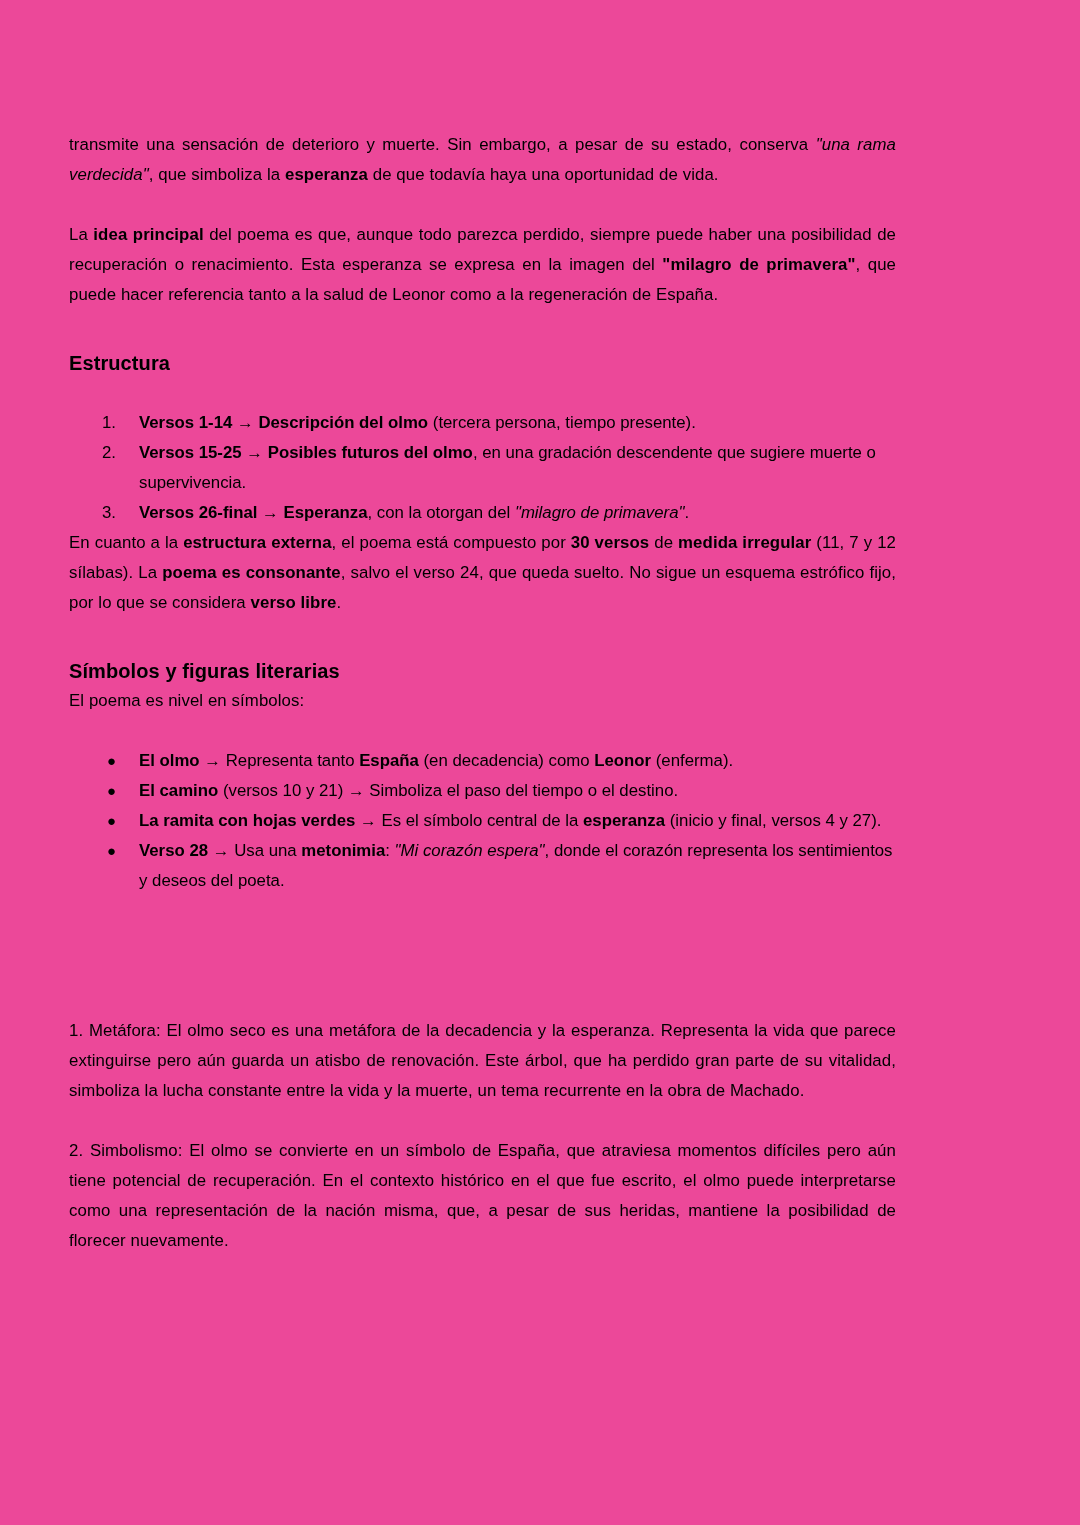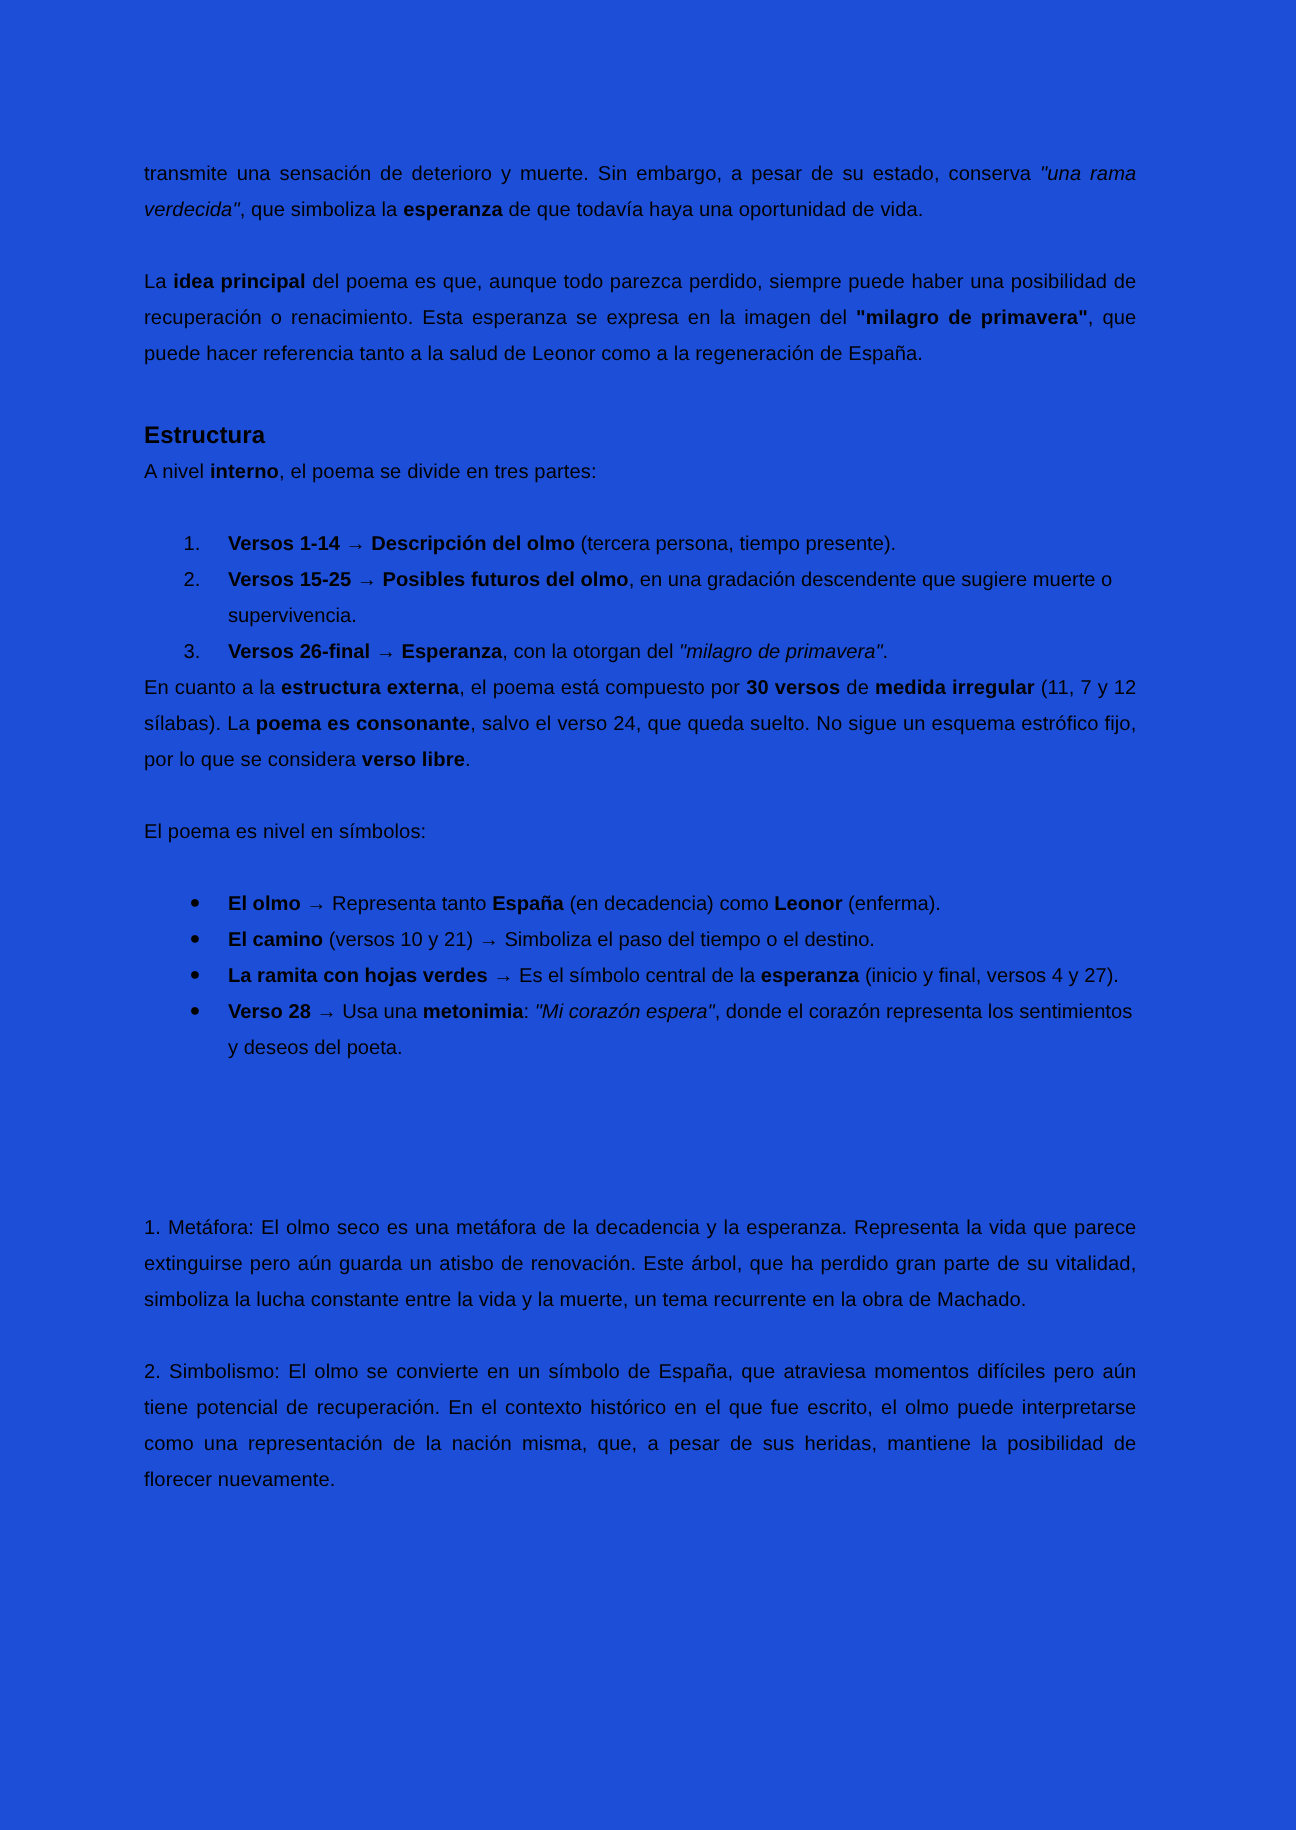--- a/index.html
+++ b/index.html
@@ -9,23 +9,23 @@
     background: #ffffff;
   }
   body {
     font-family: "Liberation Sans", sans-serif;
     color: #000000;
   }
   .page {
     position: relative;
     width: 1080px;
     height: 1525px;
-    background: #1d4ed8;
+    background: #ec4899;
     box-sizing: border-box;
-    padding: 130px 127px 0 120px;
+    padding: 130px 127px 0 69px;
     overflow: hidden;
   }
   .doc {
     width: 827px;
   }
   p.body {
     margin: 0 0 0 0;
     font-size: 16.8px;
     line-height: 30px;
     text-align: justify;
@@ -87,30 +87,30 @@
 
 <div class="page">
   <div class="doc">
 
     <p class="body"><span>transmite una sensación de deterioro y muerte. Sin embargo, a pesar de su estado, conserva </span><i>"una rama verdecida"</i><span>, que simboliza la </span><b>esperanza</b><span> de que todavía haya una oportunidad de vida.</span></p>
 
     <p class="body"><span>La </span><b>idea principal</b><span> del poema es que, aunque todo parezca perdido, siempre puede haber una posibilidad de recuperación o renacimiento. Esta esperanza se expresa en la imagen del </span><b>"milagro de primavera"</b><span>, que puede hacer referencia tanto a la salud de Leonor como a la regeneración de España.</span></p>
 
     <h2 class="section">Estructura</h2>
 
-    <p class="body after-h2"><span>A nivel </span><b>interno</b><span>, el poema se divide en tres partes:</span></p>
 
     <ol class="num-list">
       <li><span class="marker">1.</span><b>Versos 1-14 → Descripción del olmo</b><span> (tercera persona, tiempo presente).</span></li>
       <li><span class="marker">2.</span><b>Versos 15-25 → Posibles futuros del olmo</b><span>, en una gradación descendente que sugiere muerte o supervivencia.</span></li>
       <li><span class="marker">3.</span><b>Versos 26-final → Esperanza</b><span>, con la otorgan del </span><i>"milagro de primavera"</i><span>.</span></li>
     </ol>
 
     <p class="body"><span>En cuanto a la </span><b>estructura externa</b><span>, el poema está compuesto por </span><b>30 versos</b><span> de </span><b>medida irregular</b><span> (11, 7 y 12 sílabas). La </span><b>poema es consonante</b><span>, salvo el verso 24, que queda suelto. No sigue un esquema estrófico fijo, por lo que se considera </span><b>verso libre</b><span>.</span></p>
 
+    <h2 class="section">Símbolos y figuras literarias</h2>
 
     <p class="body after-h2">El poema es nivel en símbolos:</p>
 
     <ul class="bullet-list">
       <li><span class="marker">●</span><b>El olmo</b><span> → Representa tanto </span><b>España</b><span> (en decadencia) como </span><b>Leonor</b><span> (enferma).</span></li>
       <li><span class="marker">●</span><b>El camino</b><span> (versos 10 y 21) → Simboliza el paso del tiempo o el destino.</span></li>
       <li><span class="marker">●</span><b>La ramita con hojas verdes</b><span> → Es el símbolo central de la </span><b>esperanza</b><span> (inicio y final, versos 4 y 27).</span></li>
       <li><span class="marker">●</span><b>Verso 28</b><span> → Usa una </span><b>metonimia</b><span>: </span><i>"Mi corazón espera"</i><span>, donde el corazón representa los sentimientos y deseos del poeta.</span></li>
     </ul>
 

